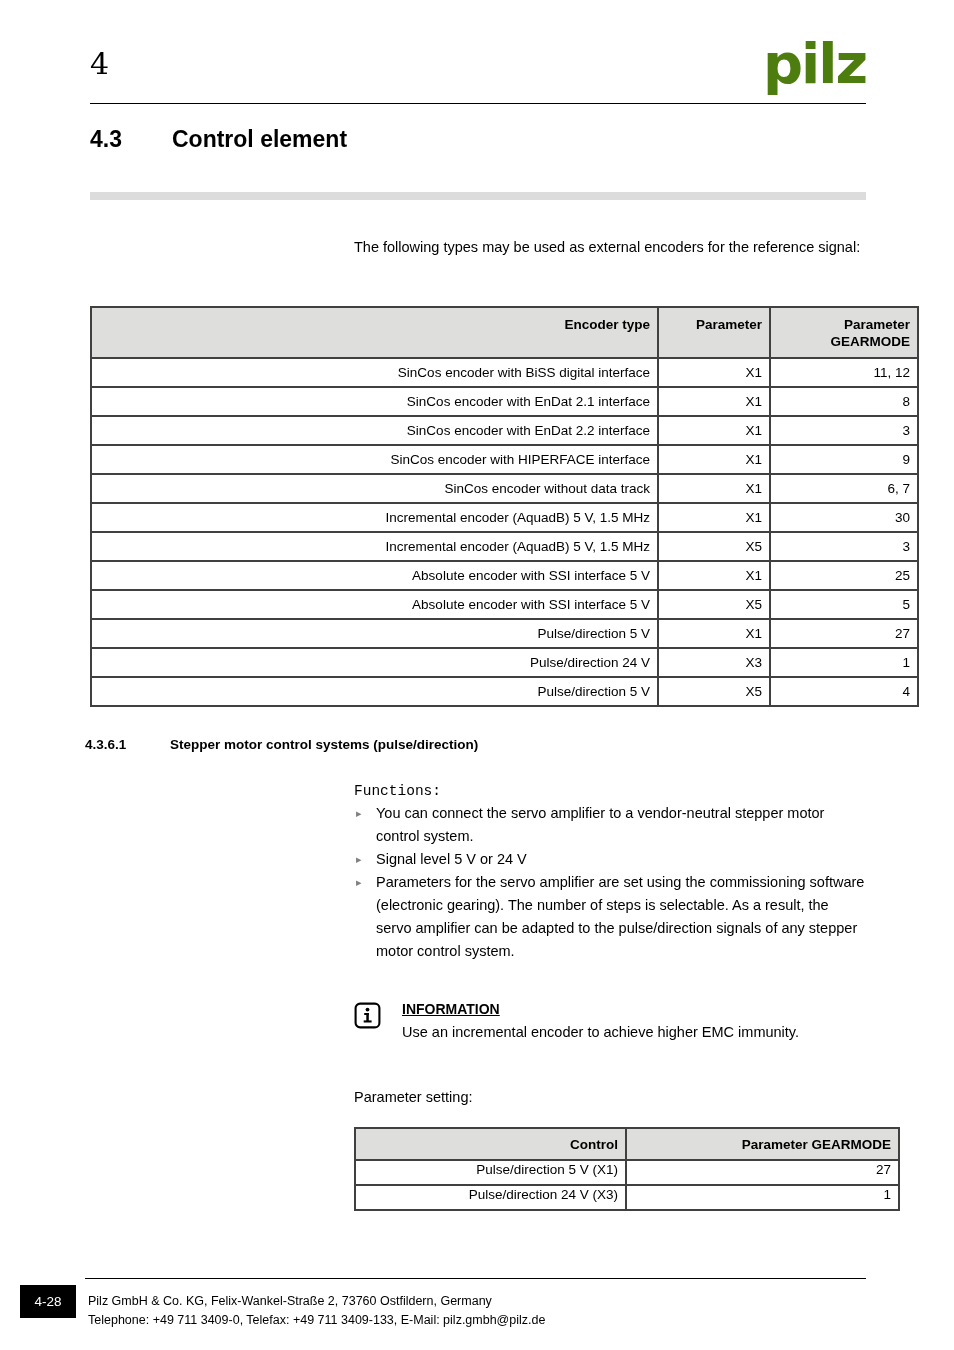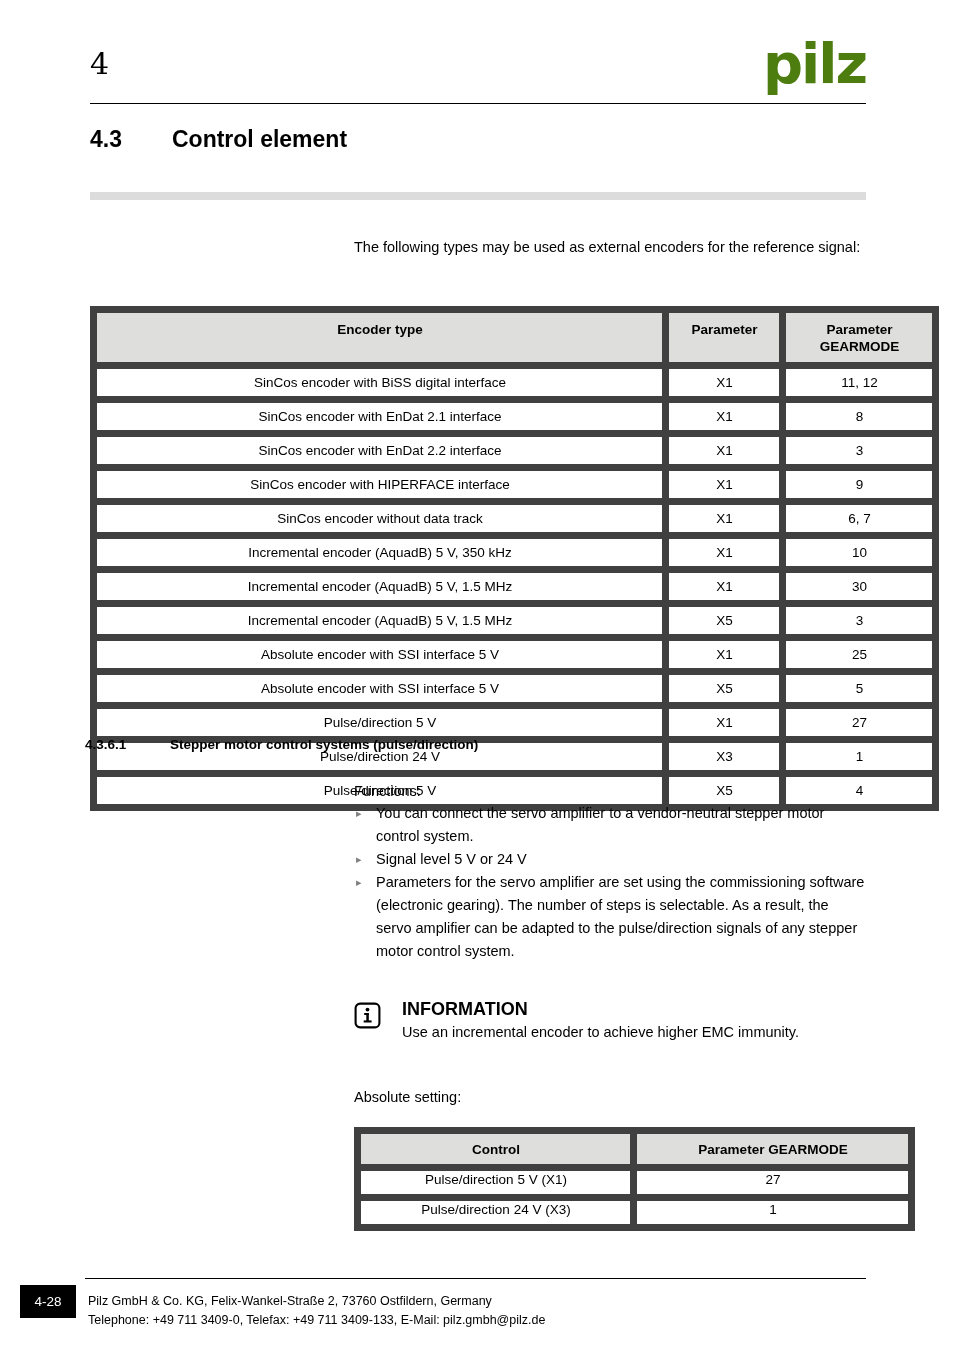--- a/index.html
+++ b/index.html
@@ -109,22 +109,22 @@
 
   
   table.doc-table {
     position: absolute;
     border-collapse: collapse;
     font-size: 13.5px;
     table-layout: fixed;
   }
   table.doc-table th,
   table.doc-table td {
-    border: 7px solid #404040;
-    text-align: center;
+    border: 2px solid #404040;
+    text-align: right;
     vertical-align: top;
     padding: 5px 7px 5px 8px;
     font-weight: normal;
     line-height: 17px;
   }
   table.doc-table th {
     background: #dededd;
     font-weight: bold;
   }
 
@@ -170,20 +170,21 @@
     font-size: 13.5px;
     line-height: 19px;
   }
 
   .functions-label {
     position: absolute;
     left: 354px;
     top: 780px;
     font-size: 14.5px;
     line-height: 23px;
+    font-family: Liberation Mono, monospace;
   }
 
   .bullet-list {
     position: absolute;
     left: 354px;
     top: 802px;
     width: 512px;
   }
   .bullet-item {
     position: relative;
@@ -213,22 +214,23 @@
     left: 0px;
     top: 3px;
     width: 27px;
     height: 27px;
   }
   .info-body {
     padding-left: 48px;
   }
   .info-heading {
     font-weight: bold;
-    font-size: 18px;
+    font-size: 14px;
     line-height: 20px;
+    text-decoration: underline;
   }
   .info-text {
     font-size: 14.5px;
     line-height: 23px;
     padding-top: 2px;
   }
 
   .param-label {
     position: absolute;
     left: 354px;
@@ -315,25 +317,20 @@
       </tr>
       <tr>
         <td class="c0">SinCos encoder with HIPERFACE interface</td>
         <td class="c1">X1</td>
         <td class="c2">9</td>
       </tr>
       <tr>
         <td class="c0">SinCos encoder without data track</td>
         <td class="c1">X1</td>
         <td class="c2">6, 7</td>
-      </tr>
-      <tr>
-        <td class="c0">Incremental encoder (AquadB) 5 V, 350 kHz</td>
-        <td class="c1">X1</td>
-        <td class="c2">10</td>
       </tr>
       <tr>
         <td class="c0">Incremental encoder (AquadB) 5 V, 1.5 MHz</td>
         <td class="c1">X1</td>
         <td class="c2">30</td>
       </tr>
       <tr>
         <td class="c0">Incremental encoder (AquadB) 5 V, 1.5 MHz</td>
         <td class="c1">X5</td>
         <td class="c2">3</td>
@@ -397,21 +394,21 @@
         <rect x="10.2" y="11.0" width="4.6" height="2.0" fill="#000000"></rect>
         <rect x="9.7" y="18.4" width="7.9" height="2.1" fill="#000000"></rect>
       </svg>
     </span>
     <div class="info-body">
       <div class="info-heading">INFORMATION</div>
       <div class="info-text">Use an incremental encoder to achieve higher EMC immunity.</div>
     </div>
   </div>
 
-  <div class="param-label">Absolute setting:</div>
+  <div class="param-label">Parameter setting:</div>
 
   <table class="doc-table" id="param-table">
     <thead>
       <tr>
         <th class="c0">Control</th>
         <th class="c1">Parameter GEARMODE</th>
       </tr>
     </thead>
     <tbody>
       <tr>

